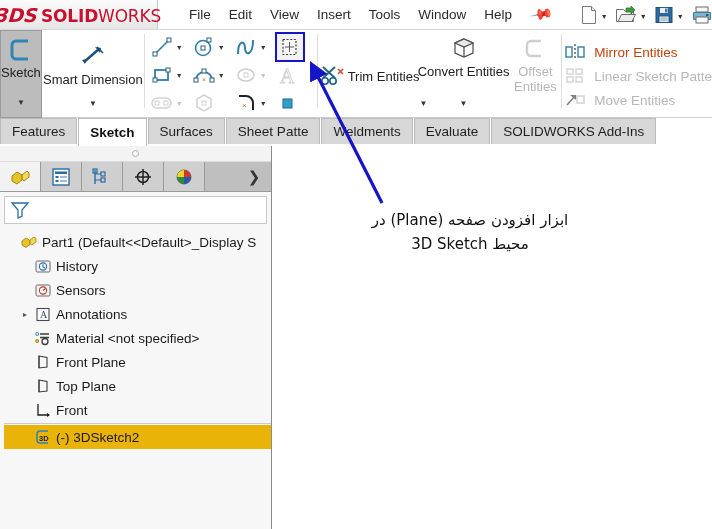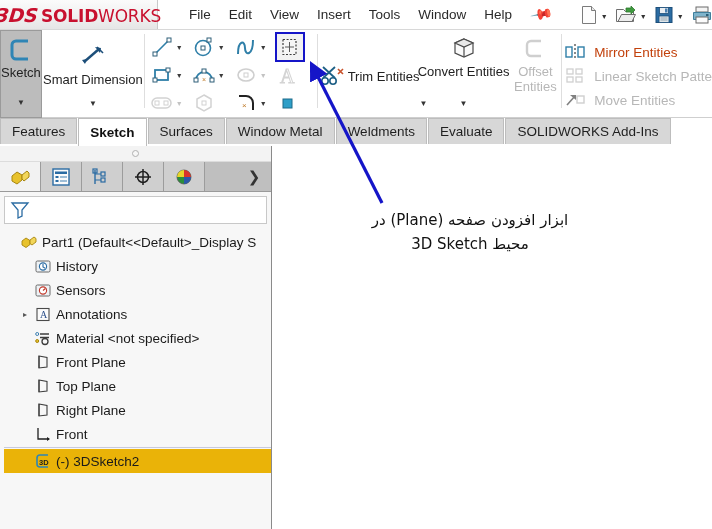--- a/index.html
+++ b/index.html
@@ -521,21 +521,21 @@
         </span>
         <span class="tlabel">Move Entities</span>
       </div>
     </div>
   </div>
 
   <div class="tabbar">
     <div class="tab">Features</div>
     <div class="tab active">Sketch</div>
     <div class="tab">Surfaces</div>
-    <div class="tab">Window Metal</div>
+    <div class="tab">Sheet Patte</div>
     <div class="tab">Weldments</div>
     <div class="tab">Evaluate</div>
     <div class="tab">SOLIDWORKS Add-Ins</div>
   </div>
 
   <div class="sidebar">
 
     <div class="sb-splitter">
       <span class="sb-dot"></span>
     </div>
@@ -667,30 +667,20 @@
         <span class="tarrow"></span>
         <span class="ticonbox">
           <svg width="18" height="16" viewBox="0 0 18 16">
             <path d="M5 2 L13 3.5 V13 L5 14 Z" fill="none" stroke="#3c3c3c" stroke-width="1.1"></path>
             <path d="M5 2 L5 14" stroke="#3c3c3c" stroke-width="1.1"></path>
           </svg>
         </span>
         <span class="tlabel2">Top Plane</span>
       </div>
 
-      <div class="tnode indent1">
-        <span class="tarrow"></span>
-        <span class="ticonbox">
-          <svg width="18" height="16" viewBox="0 0 18 16">
-            <path d="M5 2 L13 3.5 V13 L5 14 Z" fill="none" stroke="#3c3c3c" stroke-width="1.1"></path>
-            <path d="M5 2 L5 14" stroke="#3c3c3c" stroke-width="1.1"></path>
-          </svg>
-        </span>
-        <span class="tlabel2">Right Plane</span>
-      </div>
 
       <div class="tnode indent1">
         <span class="tarrow"></span>
         <span class="ticonbox">
           <svg width="18" height="16" viewBox="0 0 18 16">
             <path d="M4 2 V13 H15" fill="none" stroke="#1f1f1f" stroke-width="1.3"></path>
             <path d="M13 11 l3 2 -3 2 z" fill="#1f1f1f"></path>
           </svg>
         </span>
         <span class="tlabel2">Front</span>

